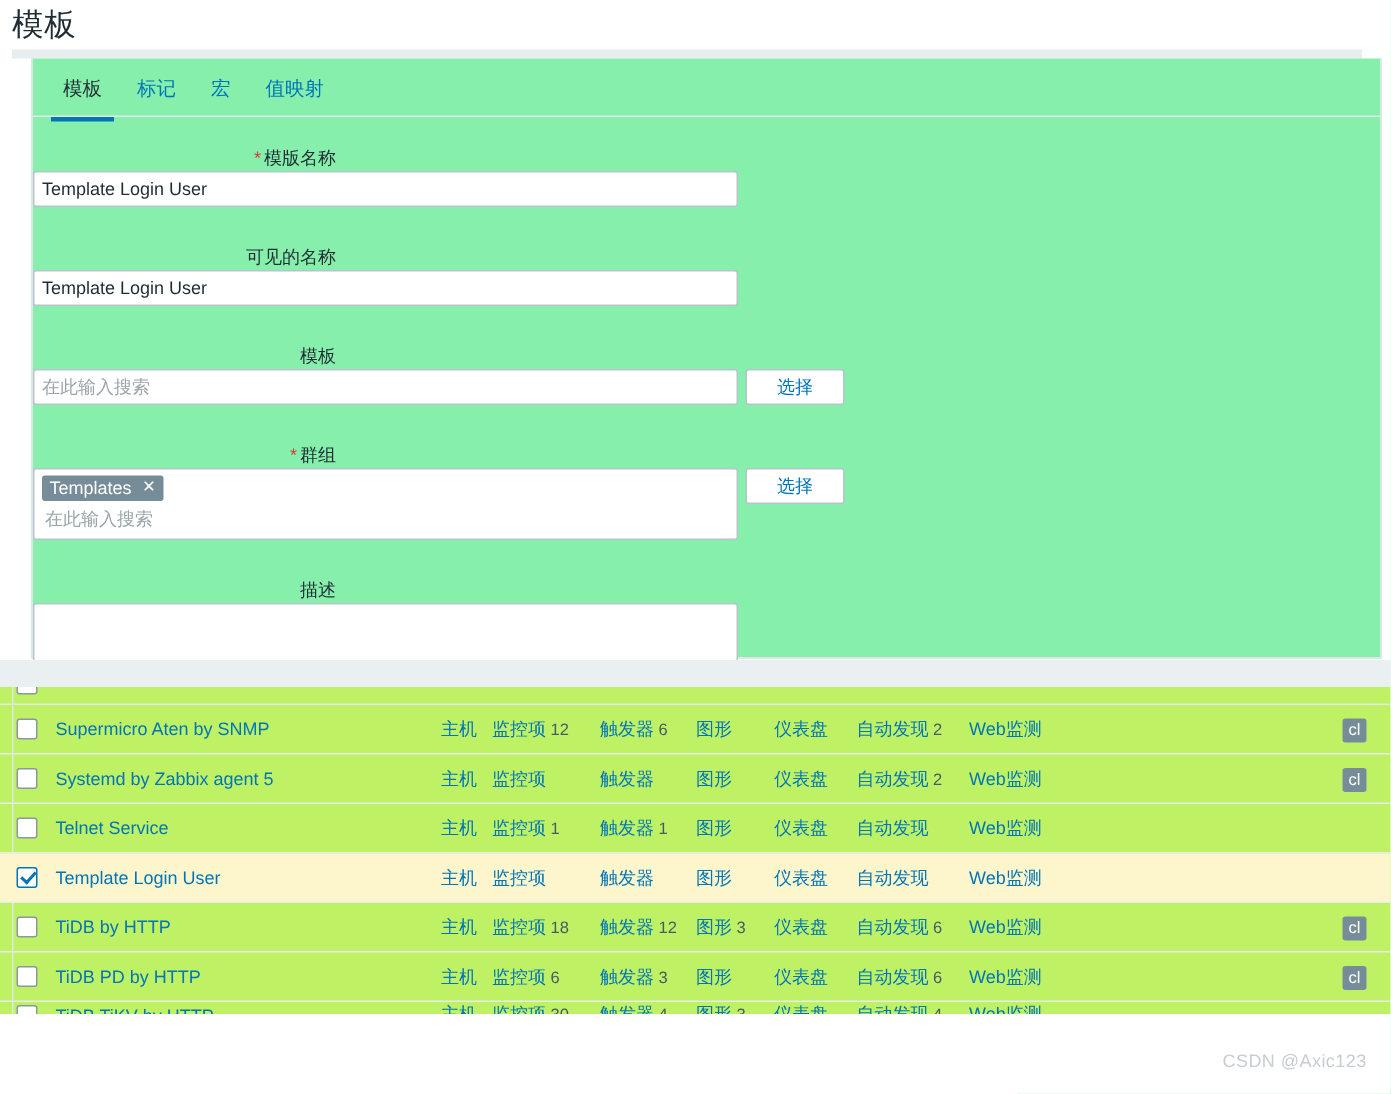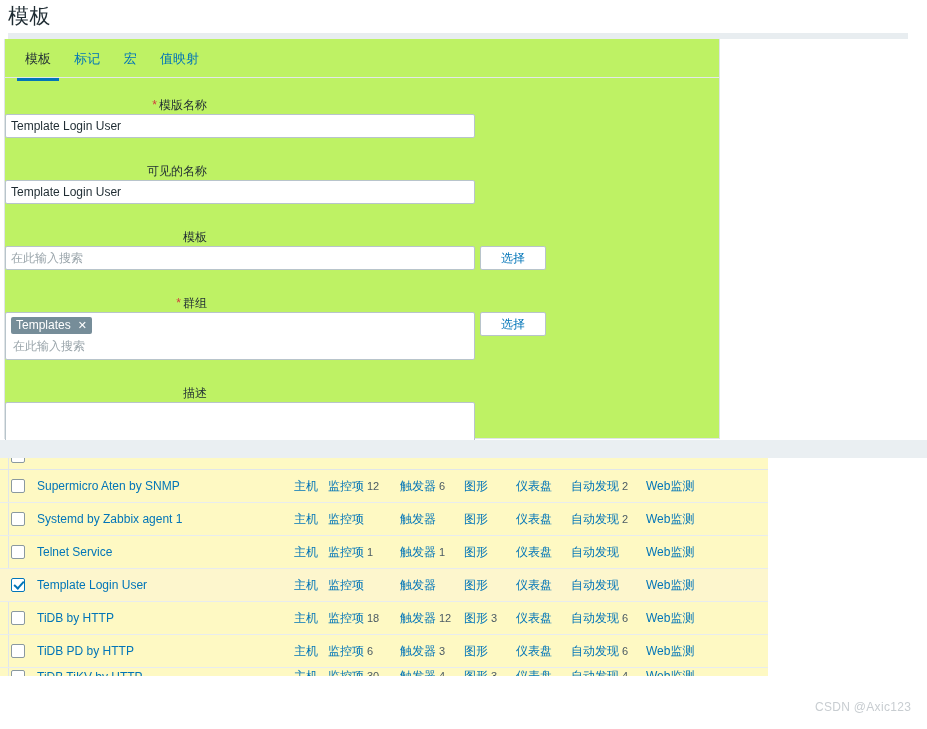--- a/index.html
+++ b/index.html
@@ -21,23 +21,23 @@
     left: 8px; top: 2px;
     font-size: 21px;
     color: #1f2c33;
     font-weight: 400;
     letter-spacing: .5px;
   }
 
   
   .form-panel {
     position: absolute;
-    left: 4px; top: 39px;
-    width: 716px; height: 400px;
-    background: #bef264;
+    left: 21px; top: 39px;
+    width: 900px; height: 400px;
+    background: #86efac;
     border: 1px solid #dfe4e7;
     border-top: none;
   }
   .panel-topstrip {
     position: absolute;
     left: 8px; top: 33px;
     width: 900px; height: 6px;
     background: #e8edf0;
   }
   .tabs {
@@ -207,22 +207,22 @@
     position: absolute;
     left: 0; top: 440px;
     width: 927px; height: 18px;
     background: #eaeff2;
   }
 
   
   .list-panel {
     position: absolute;
     left: 0; top: 458px;
-    width: 768px; height: 218px;
-    background: #fef9c3;
+    width: 927px; height: 218px;
+    background: #bef264;
     overflow: hidden;
   }
   .list-panel::before {
     content:"";
     position:absolute;
     left: 8px; top: 0; bottom: 0;
     width: 1px;
     background: #e1e6e9;
   }
   .sliver-row {
@@ -427,21 +427,21 @@
               <span class="cnt">2</span>
             </span>
             <span class="col c-web">
               <span class="lk">Web监测</span>
             </span>
           </div>
           <div class="tagchip">cl</div>
         </div>
         <div class="trow">
           <div class="cb"></div>
-          <div class="tname">Systemd by Zabbix agent 1</div>
+          <div class="tname">Systemd by Zabbix agent 5</div>
           <div class="links">
             <span class="col c-host">
               <span class="lk">主机</span>
             </span>
             <span class="col c-items">
               <span class="lk">监控项</span>
             </span>
             <span class="col c-trig">
               <span class="lk">触发器</span>
             </span>

